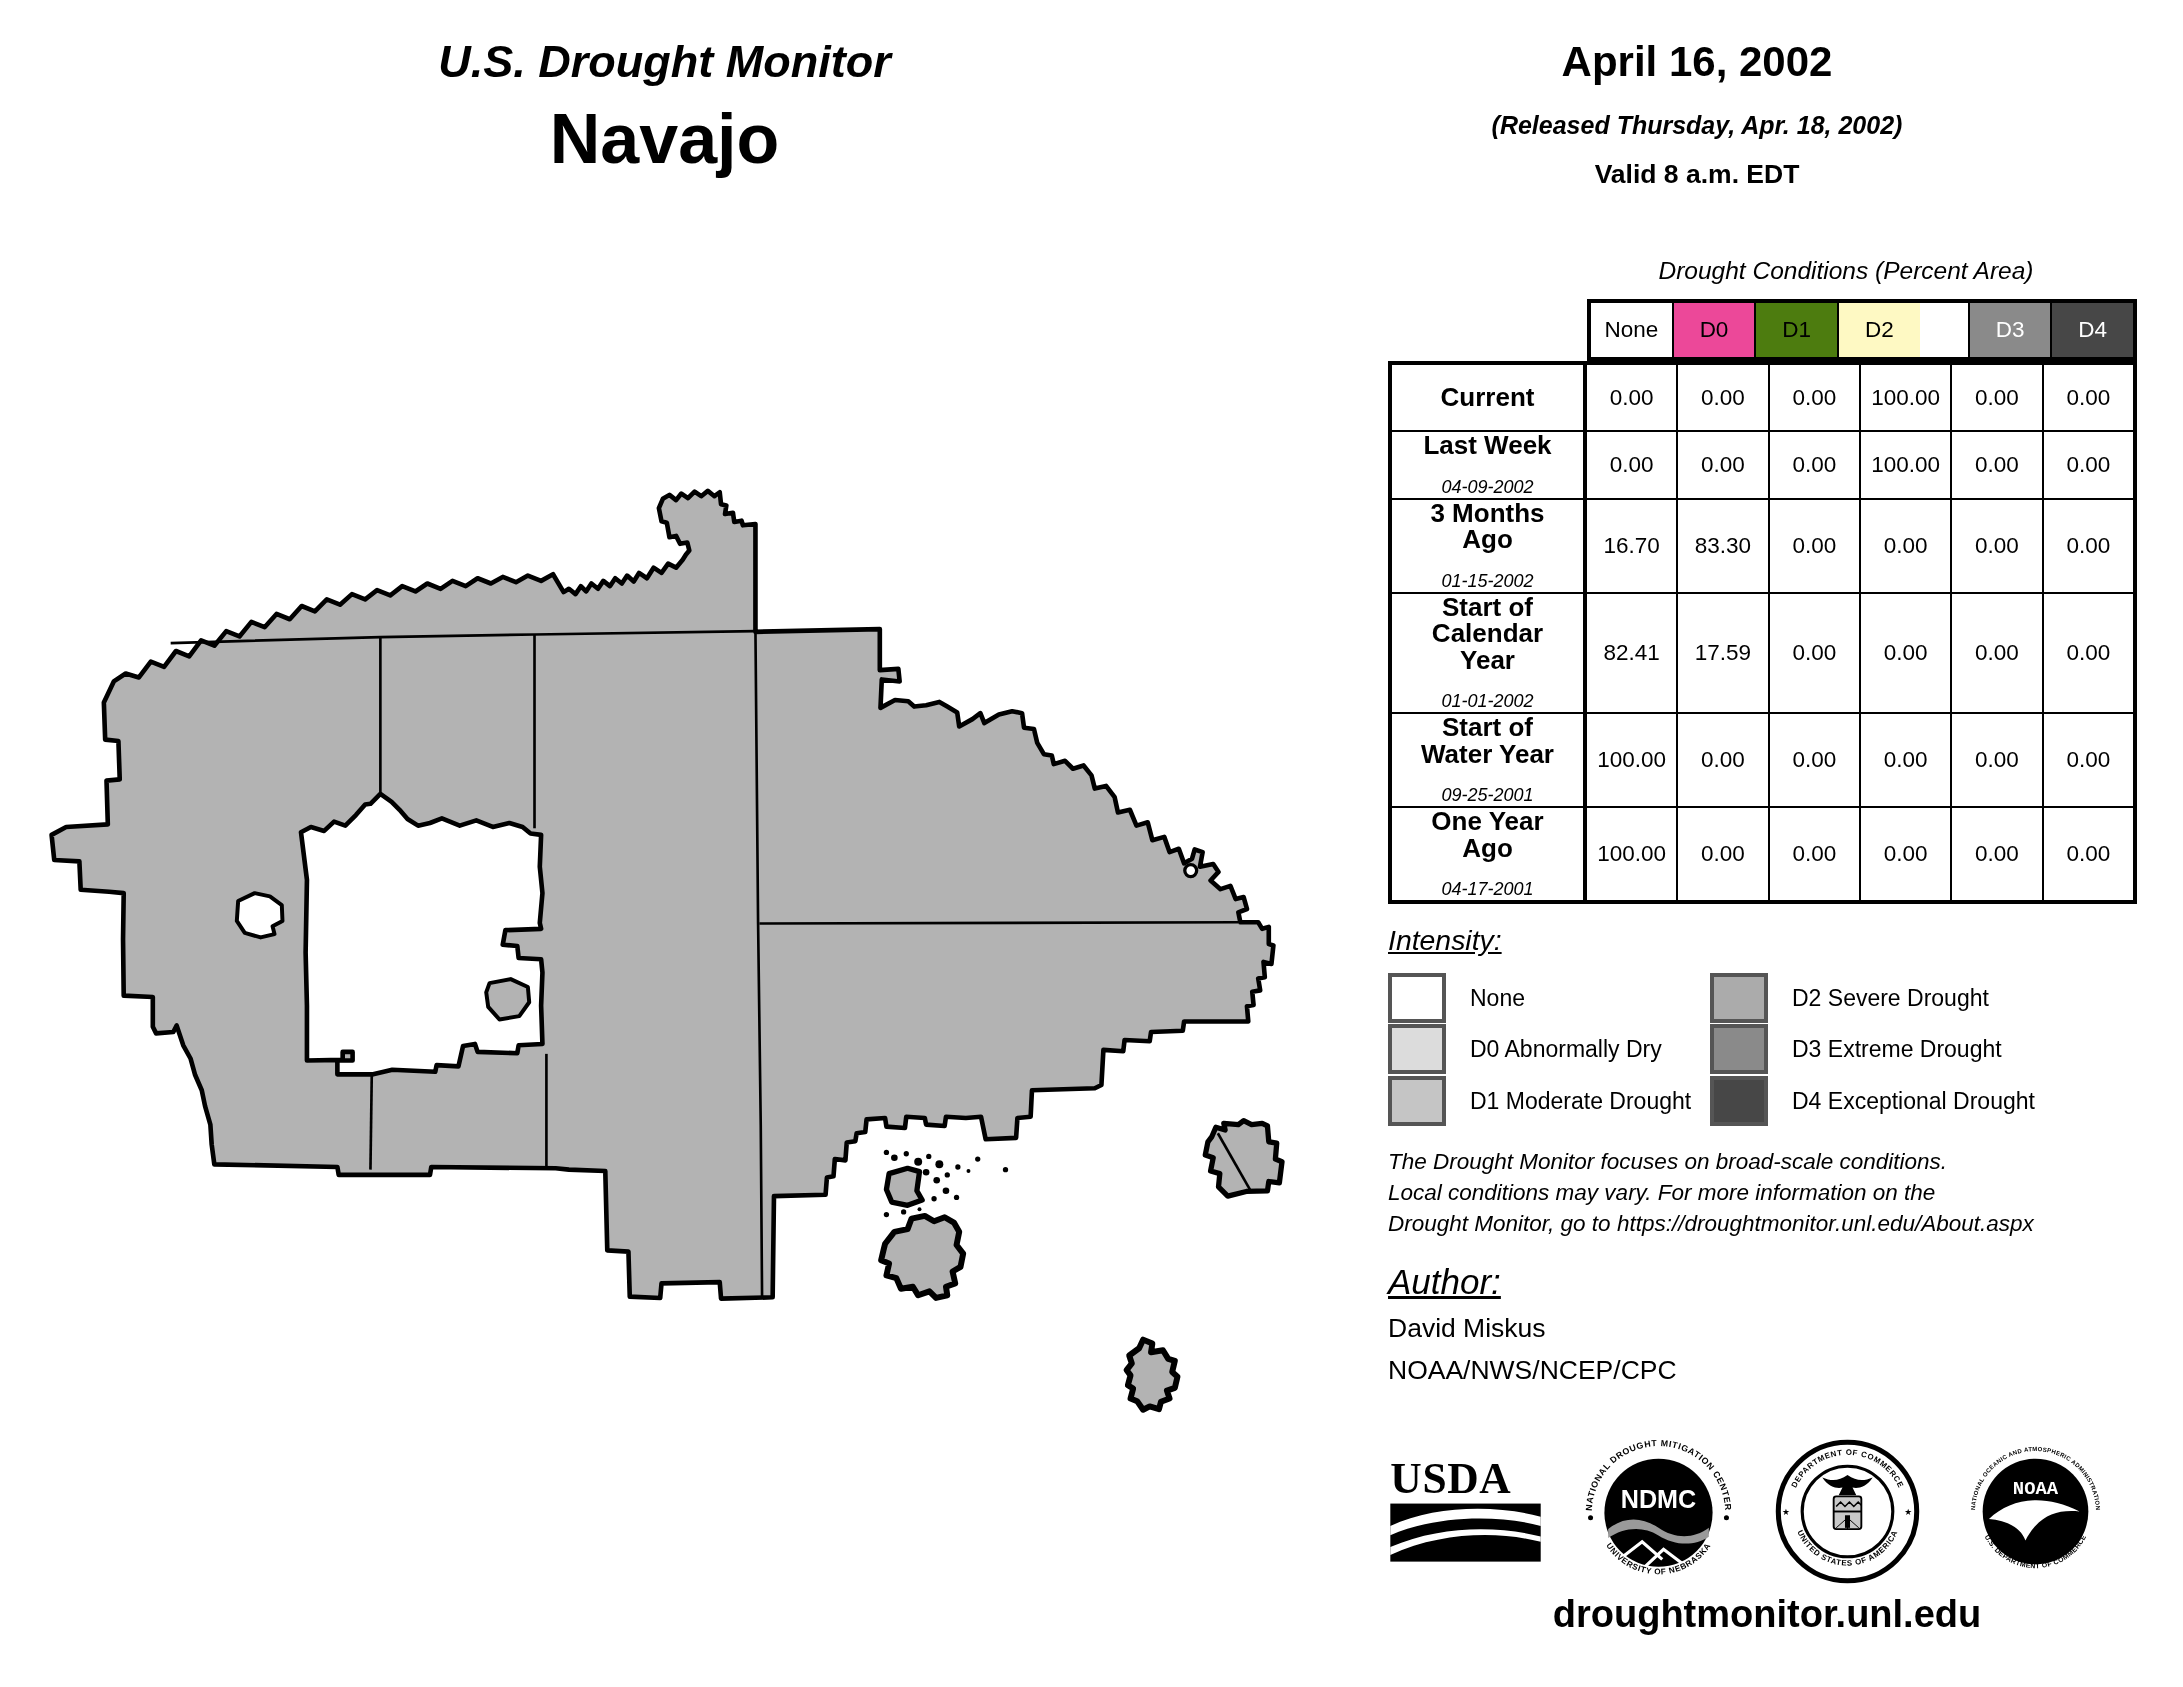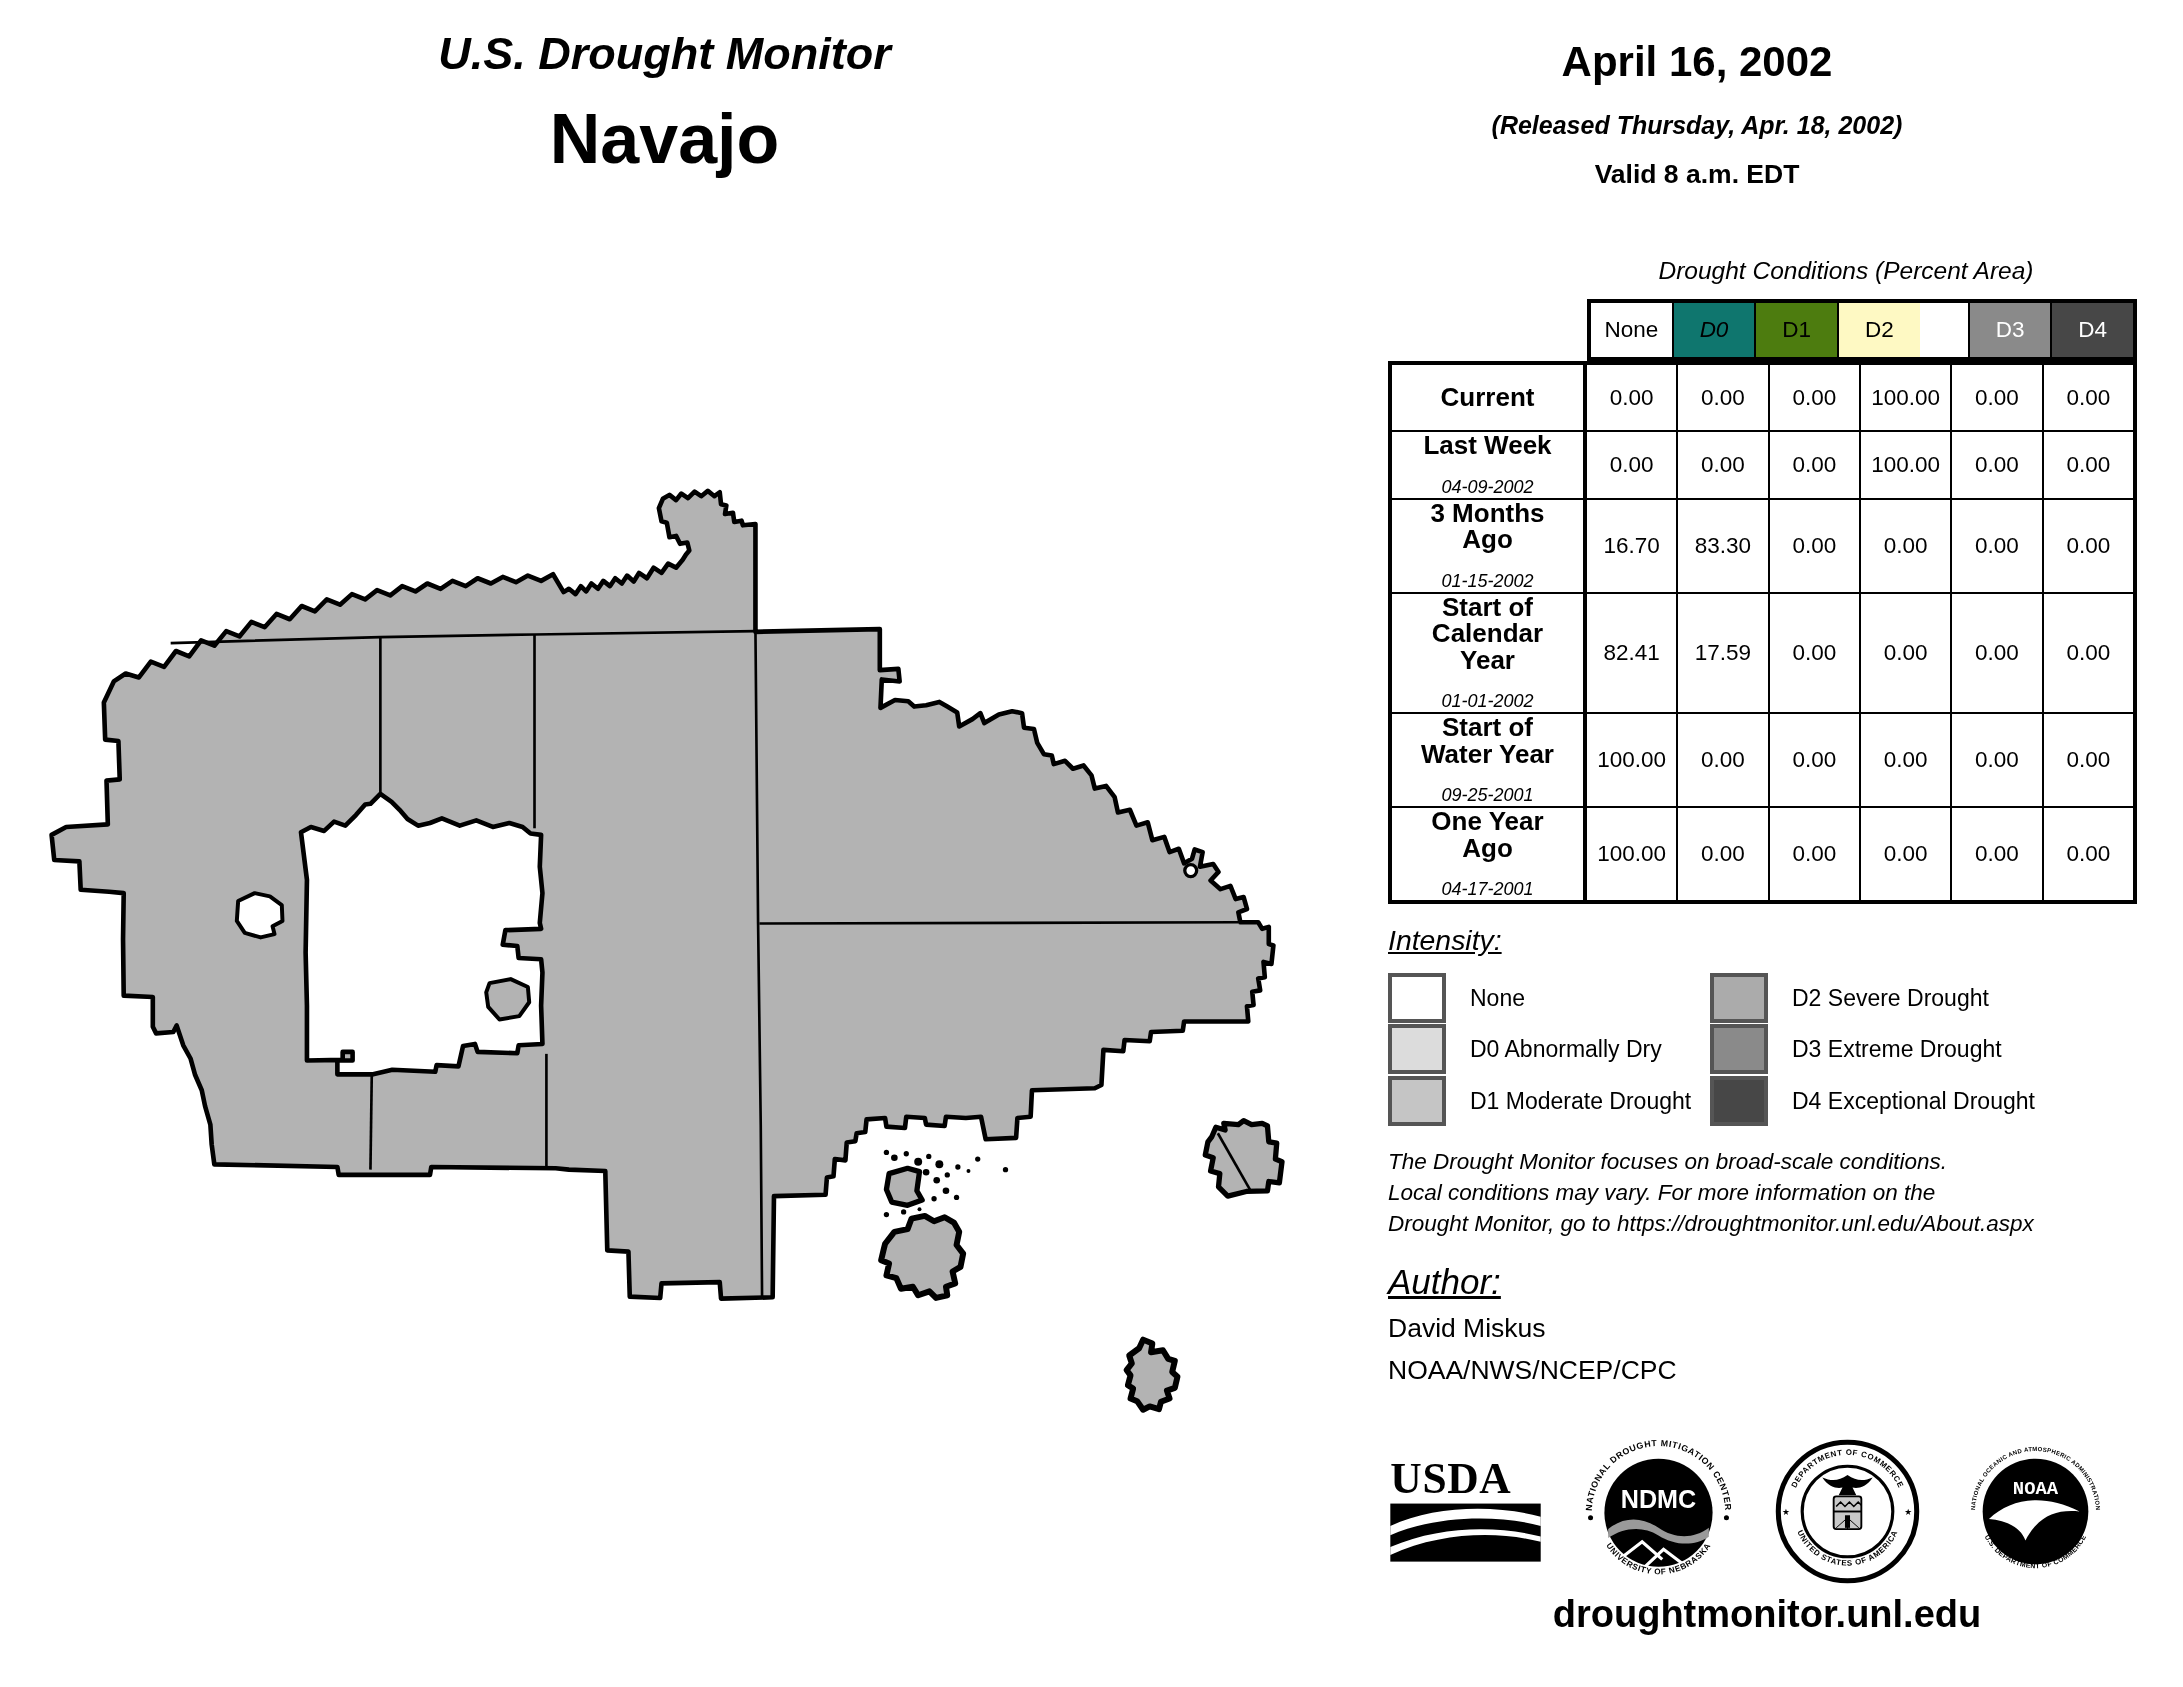--- a/index.html
+++ b/index.html
@@ -1,21 +1,21 @@
 <!DOCTYPE html>
 <html style="font-size:10.6px"><head>
 <meta charset="utf-8">
 <style>
   html,body{margin:0;padding:0}
   body{width:2183px;height:1687px;position:relative;background:#fff;
        font-family:"Liberation Sans",sans-serif;color:#000;overflow:hidden}
   .abs{position:absolute}
   .ctr{text-align:center}
   
-  .title1{left:198px;top:28px;width:933px;font-size:45px;font-weight:bold;font-style:italic}
+  .title1{left:198px;top:36px;width:933px;font-size:45px;font-weight:bold;font-style:italic}
   .title2{left:198px;top:99px;width:933px;font-size:70px;font-weight:bold}
   
   .rdate{left:1396px;top:38px;width:602px;font-size:42px;font-weight:bold}
   .rrel{left:1396px;top:111px;width:602px;font-size:25px;font-weight:bold;font-style:italic}
   .rvalid{left:1396px;top:159px;width:602px;font-size:26.5px;font-weight:bold}
   .ttitle{left:1555px;top:257px;width:582px;font-size:24.5px;font-style:italic}
   
   .thead{left:1587px;top:299px;width:550px;height:62px;display:flex;border:4.6px solid #000;box-sizing:border-box}
   .thead .hc{flex:1;display:flex;align-items:center;justify-content:center;font-size:22.5px;border-left:2.6px solid #000}
   .thead .hc:first-child{border-left:none}
@@ -102,21 +102,21 @@
 <div class="abs ctr title2">Navajo</div>
 
 <div class="abs ctr rdate">April 16, 2002</div>
 <div class="abs ctr rrel">(Released Thursday, Apr. 18, 2002)</div>
 <div class="abs ctr rvalid">Valid 8 a.m. EDT</div>
 
 <div class="abs ctr ttitle">Drought Conditions (Percent Area)</div>
 
 <div class="abs thead">
   <div class="hc" style="background-color: rgb(255, 255, 255); color: rgb(0, 0, 0);">None</div>
-  <div class="hc" style="background-color: #0f766e; color: rgb(0, 0, 0); font-style: italic;">D0</div>
+  <div class="hc" style="background-color: #ec4899; color: rgb(0, 0, 0);">D0</div>
   <div class="hc" style="background-color: #4d7c0f; color: rgb(0, 0, 0);">D1</div>
   <div class="hc" style="background-color: #fef9c3; color: rgb(0, 0, 0);">D2</div>
   <div class="hc" style="background-color: rgb(138, 138, 138); color: rgb(255, 255, 255); margin-left: 48px;">D3</div>
   <div class="hc" style="background-color: rgb(71, 71, 71); color: rgb(255, 255, 255);">D4</div>
 </div>
 
 <div class="abs tbody">
   <div class="trow">
     <div class="lcell">
         <span class="lab">Current</span>

